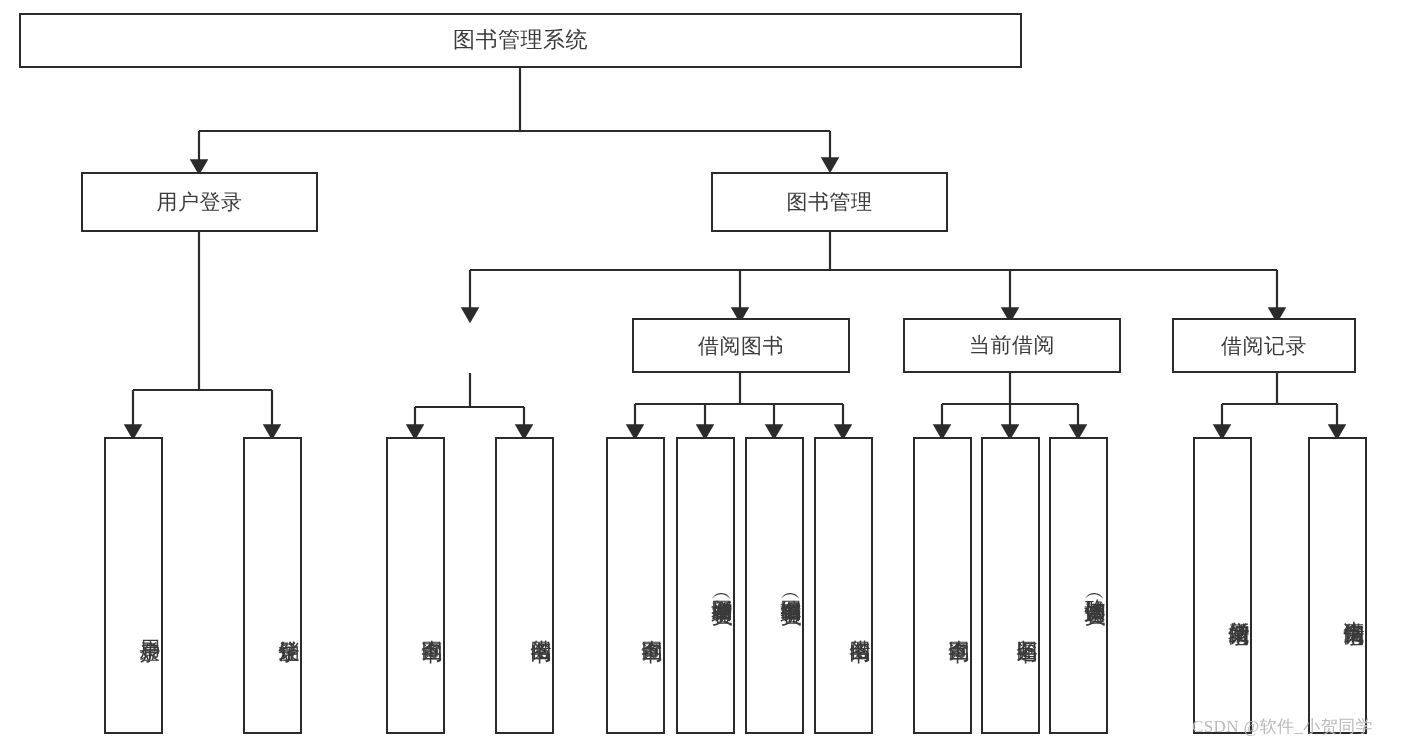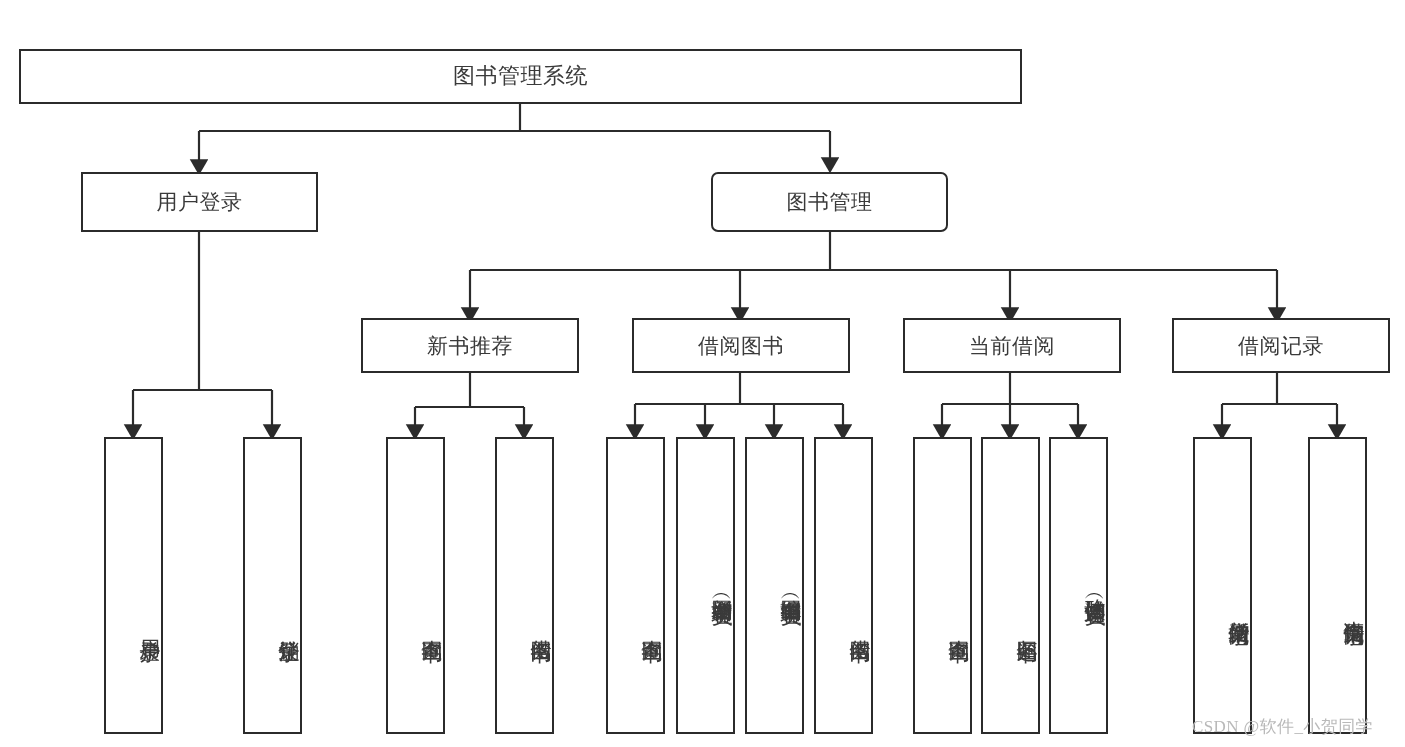--- a/index.html
+++ b/index.html
@@ -51,21 +51,20 @@
     align-items: flex-start;
     justify-content: center;
     padding-top: 6px;
     white-space: nowrap;
   }
   .node.vertical.tall-text {
     padding-top: 2px;
   }
   .node.root {
     font-size: 22px;
-    margin-top: 36px;
   }
   .watermark {
     position: absolute;
     color: #b9b9b9;
     font-size: 17px;
     letter-spacing: 0.4px;
     white-space: nowrap;
     user-select: none;
     font-family: Liberation Serif, serif;
   }
@@ -122,29 +121,28 @@
       <path d="M1222,404 L1337,404"></path>
       <path d="M1222,404 L1222,427" marker-end="url(#arrow)"></path>
       <path d="M1337,404 L1337,427" marker-end="url(#arrow)"></path>
     </g>
   </svg>
 
   <div class="node horizontal root" style="left:19px; top:13px; width:1003px; height:55px;">图书管理系统</div>
 
   <div class="node horizontal" style="left:81px; top:172px; width:237px; height:60px;">用户登录</div>
 
-  <div class="node horizontal" style="left:711px; top:172px; width:237px; height:60px;border-radius:7px;">图书管理</div>
+  <div class="node horizontal" style="left:711px; top:172px; width:237px; height:60px;">图书管理</div>
 
-  <div class="node horizontal" style="left:361px; top:318px; width:218px; height:55px;">新书推荐</div>
 
   <div class="node horizontal" style="left:632px; top:318px; width:218px; height:55px;">借阅图书</div>
 
-  <div class="node horizontal" style="left:903px; top:318px; width:218px; height:55px;">当前借阅</div>
+  <div class="node horizontal" style="left:903px; top:318px; width:218px; height:55px;font-family:Liberation Serif, serif;">当前借阅</div>
 
-  <div class="node horizontal" style="left:1172px; top:318px; width:218px; height:55px;">借阅记录</div>
+  <div class="node horizontal" style="left:1172px; top:318px; width:184px; height:55px;">借阅记录</div>
 
   <div class="node vertical" style="left:104px; top:437px; width:59px; height:297px; padding-top:78px;">用户登录</div>
 
   <div class="node vertical" style="left:243px; top:437px; width:59px; height:297px; padding-top:78px;">注销登录</div>
 
   <div class="node vertical" style="left:386px; top:437px; width:59px; height:297px; padding-top:78px;">查询图书</div>
 
   <div class="node vertical" style="left:495px; top:437px; width:59px; height:297px; padding-top:78px;">借阅图书</div>
 
   <div class="node vertical" style="left:606px; top:437px; width:59px; height:297px; padding-top:78px;">查询图书</div>

